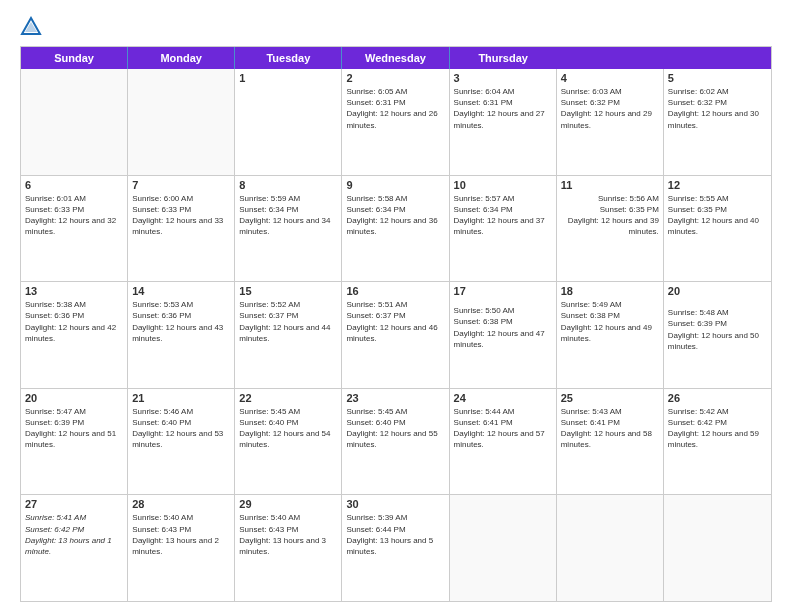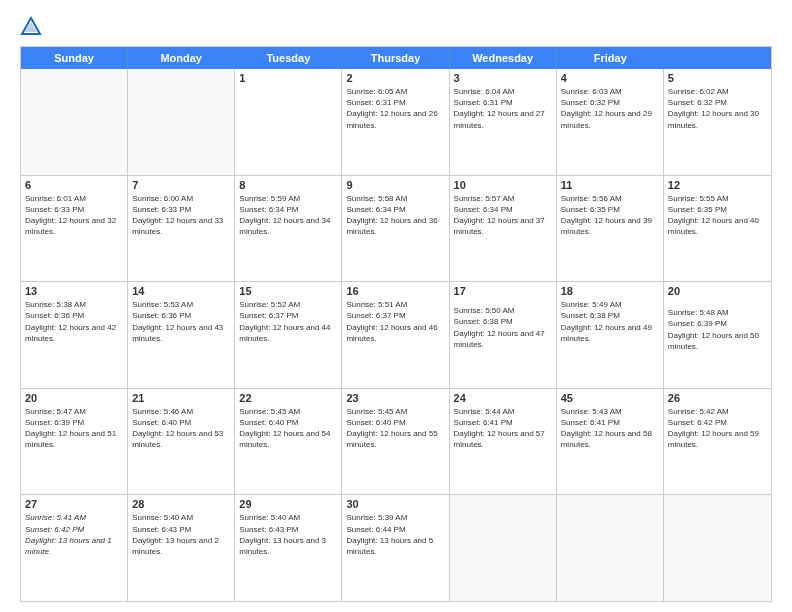--- a/index.html
+++ b/index.html
@@ -53,21 +53,21 @@
     }
     .calendar {
       flex: 1;
       display: flex;
       flex-direction: column;
       border: 1px solid #ccc;
     }
     .cal-header {
       display: grid;
       grid-template-columns: repeat(7, 1fr);
-      background: #3b82f6;
+      background: #6d28d9;
     }
     .cal-header-cell {
       padding: 5px 4px;
       color: #fff;
       font-size: 11px;
       font-weight: bold;
       text-align: center;
       border-right: 1px solid #4a8fcb;
     }
     .cal-header-cell:last-child { border-right: none; }
@@ -125,23 +125,22 @@
       <div class="main-title"></div>
       <div class="subtitle"></div>
     </div>
   </div>
 
   <div class="calendar">
     <div class="cal-header">
     <div class="cal-header-cell">Sunday</div>
         <div class="cal-header-cell">Monday</div>
         <div class="cal-header-cell">Tuesday</div>
+        <div class="cal-header-cell">Wednesday</div>
         <div class="cal-header-cell">Thursday</div>
-        <div class="cal-header-cell">Wednesday</div>
-        <div class="cal-header-cell">Friday</div>
       </div>
     <div class="cal-body">
     <div class="cal-week">
           <div class="cal-cell empty"></div>
           <div class="cal-cell empty"></div>
           <div class="cal-cell">
             <span class="day-num">1</span>
           </div>
           <div class="cal-cell">
             <span class="day-num">2</span>
@@ -194,21 +193,21 @@
 Daylight: 12 hours and 36 minutes.</div>
           </div>
           <div class="cal-cell">
             <span class="day-num">10</span>
             <div class="day-info" style="white-space: pre-line;">Sunrise: 5:57 AM
 Sunset: 6:34 PM
 Daylight: 12 hours and 37 minutes.</div>
           </div>
           <div class="cal-cell">
             <span class="day-num">11</span>
-            <div class="day-info" style="white-space: pre-line;">Sunrise: 5:56 AM
+            <div class="day-info" style="white-space: pre-line; text-align: right;">Sunrise: 5:56 AM
 Sunset: 6:35 PM
 Daylight: 12 hours and 39 minutes.</div>
           </div>
           <div class="cal-cell">
             <span class="day-num">12</span>
             <div class="day-info" style="white-space: pre-line;">Sunrise: 5:55 AM
 Sunset: 6:35 PM
 Daylight: 12 hours and 40 minutes.</div>
           </div>
         </div>
@@ -281,21 +280,21 @@
 Sunset: 6:40 PM
 Daylight: 12 hours and 55 minutes.</div>
           </div>
           <div class="cal-cell">
             <span class="day-num">24</span>
             <div class="day-info" style="white-space: pre-line;">Sunrise: 5:44 AM
 Sunset: 6:41 PM
 Daylight: 12 hours and 57 minutes.</div>
           </div>
           <div class="cal-cell">
-            <span class="day-num">45</span>
+            <span class="day-num">25</span>
             <div class="day-info" style="white-space: pre-line;">Sunrise: 5:43 AM
 Sunset: 6:41 PM
 Daylight: 12 hours and 58 minutes.</div>
           </div>
           <div class="cal-cell">
             <span class="day-num">26</span>
             <div class="day-info" style="white-space: pre-line;">Sunrise: 5:42 AM
 Sunset: 6:42 PM
 Daylight: 12 hours and 59 minutes.</div>
           </div>

